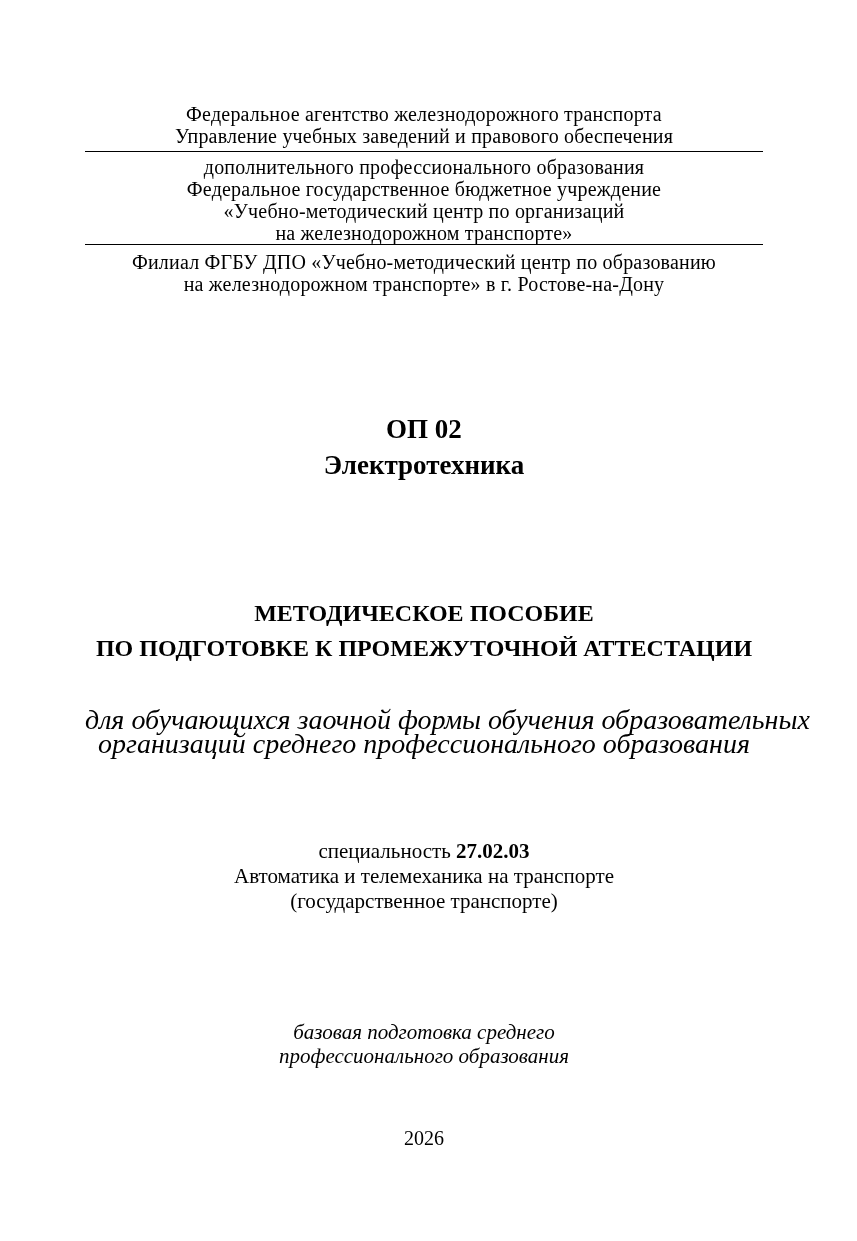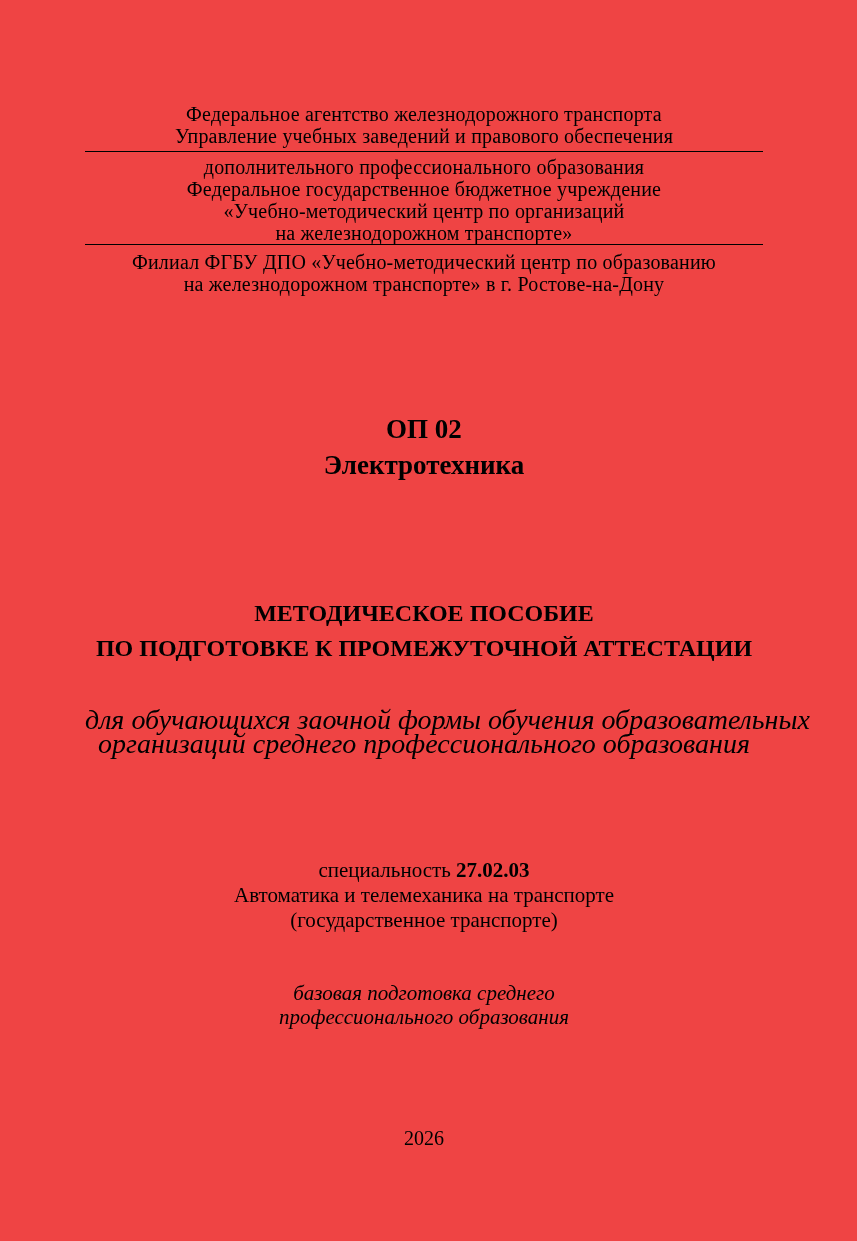--- a/index.html
+++ b/index.html
@@ -5,21 +5,21 @@
   html, body {
     margin: 0;
     padding: 0;
     background: #e8e8e8;
   }
   .page {
     position: relative;
     width: 857px;
     height: 1241px;
     margin: 0 auto;
-    background: #ef4444;
+    background: #ffffff;
     font-family: "Liberation Serif", "DejaVu Serif", serif;
     color: #000000;
     overflow: hidden;
   }
   .block {
     position: absolute;
     left: 85px;
     width: 678px;
     text-align: center;
   }
@@ -54,20 +54,21 @@
   }
   .specialty {
     font-size: 21px;
     line-height: 25px;
   }
   .specialty .code { font-weight: bold; }
   .training {
     font-size: 21px;
     line-height: 24px;
     font-style: italic;
+    margin-top: 39px;
   }
   .year {
     font-size: 20px;
     line-height: 24px;
     margin-top: 41px;
   }
 </style>
 </head>
 <body>
 
@@ -102,21 +103,21 @@
   <div class="block doc-title" style="top: 596px;">
     <div>МЕТОДИЧЕСКОЕ ПОСОБИЕ</div>
     <div>ПО ПОДГОТОВКЕ К ПРОМЕЖУТОЧНОЙ АТТЕСТАЦИИ</div>
   </div>
 
   <div class="block doc-subtitle" style="top: 671px;">
     <div>для обучающихся заочной формы обучения образовательных</div>
     <div>организаций среднего профессионального образования</div>
   </div>
 
-  <div class="block specialty" style="top: 858px;">
+  <div class="block specialty" style="top: 839px;">
     <div><span>специальность</span>&nbsp;<span class="code">27.02.03</span></div>
     <div>Автоматика и телемеханика на транспорте</div>
     <div>(государственное транспорте)</div>
   </div>
 
   <div class="block training" style="top: 981px;">
     <div>базовая подготовка среднего</div>
     <div>профессионального образования</div>
   </div>
 

